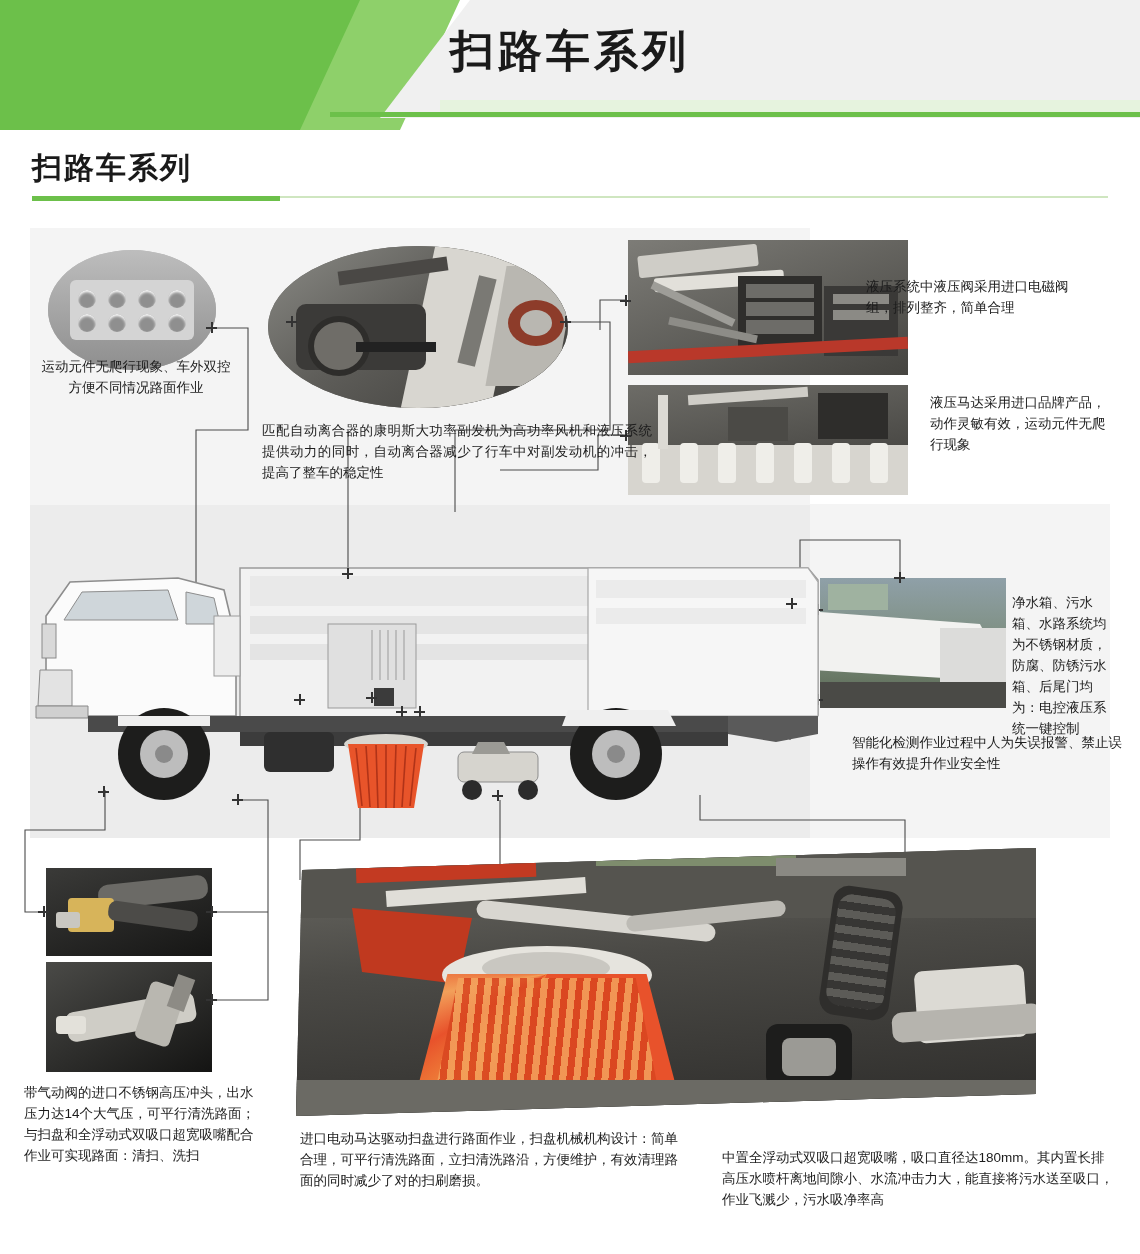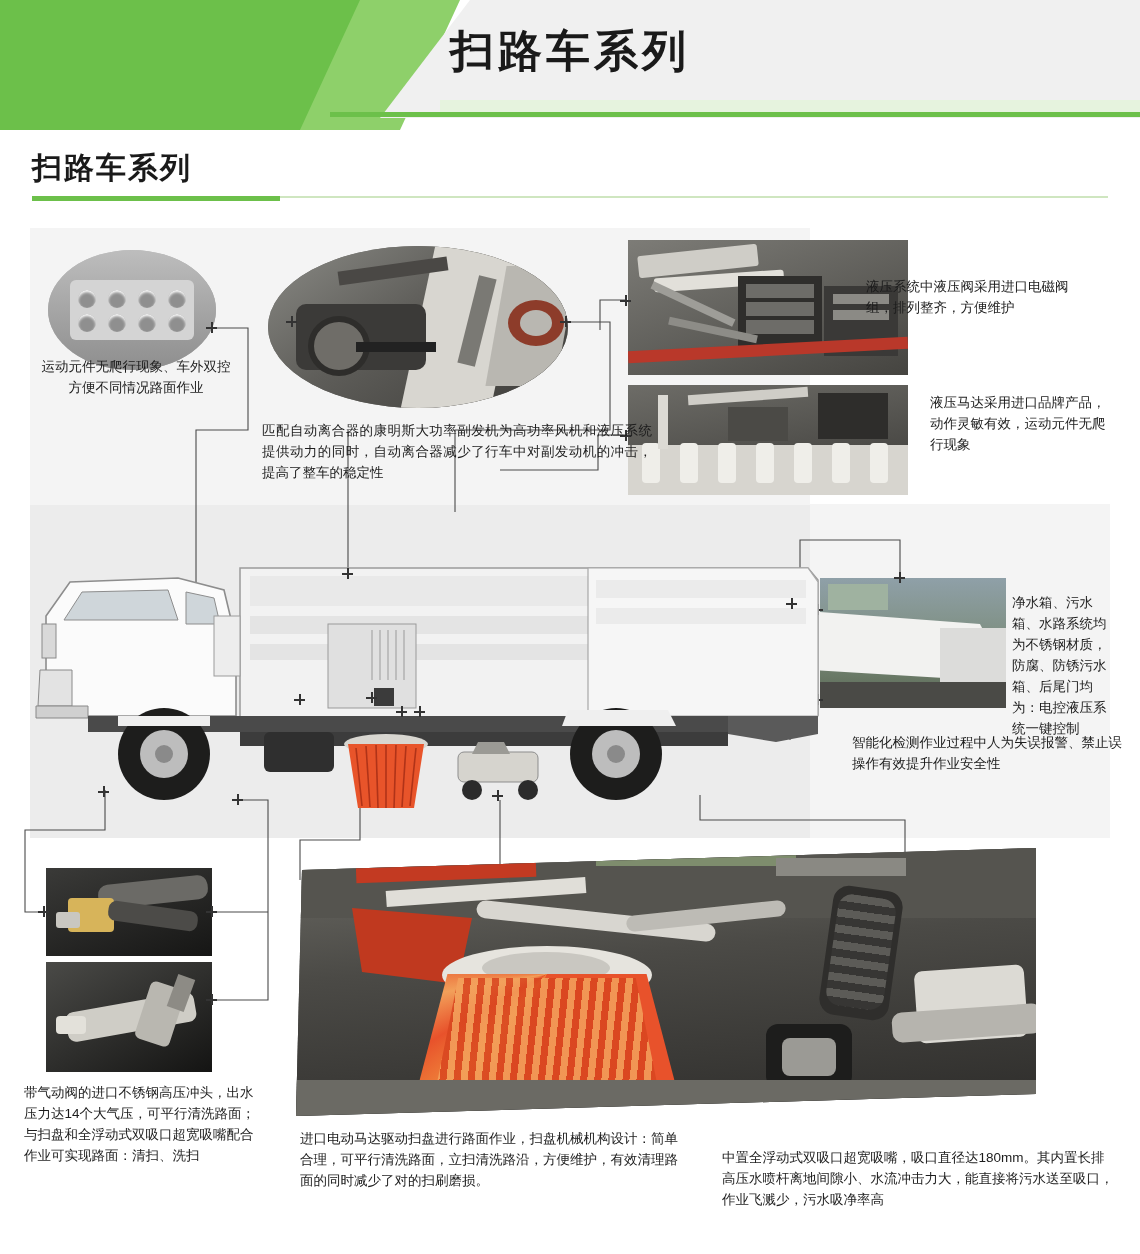--- a/index.html
+++ b/index.html
@@ -323,21 +323,21 @@
 
 <div class="cap" style="left:36px;top:356px;width:200px;text-align:center;">
   <span>运动元件无爬行现象、车外双控方便不同情况路面作业</span>
 </div>
 
 <div class="cap" style="left:214px;top:420px;width:390px;text-align:justify;margin-left:48px;">
   <span>匹配自动离合器的康明斯大功率副发机为高功率风机和液压系统提供动力的同时，自动离合器减少了行车中对副发动机的冲击，提高了整车的稳定性</span>
 </div>
 
 <div class="cap" style="left:866px;top:276px;width:226px;">
-  <span>液压系统中液压阀采用进口电磁阀组，排列整齐，方便维护</span>
+  <span>液压系统中液压阀采用进口电磁阀组，排列整齐，简单合理</span>
 </div>
 
 <div class="cap" style="left:930px;top:392px;width:178px;">
   <span>液压马达采用进口品牌产品，动作灵敏有效，运动元件无爬行现象</span>
 </div>
 
 <div class="cap" style="left:1012px;top:592px;width:104px;">
   <span>净水箱、污水箱、水路系统均为不锈钢材质，防腐、防锈污水箱、后尾门均为：电控液压系统一键控制</span>
 </div>
 

